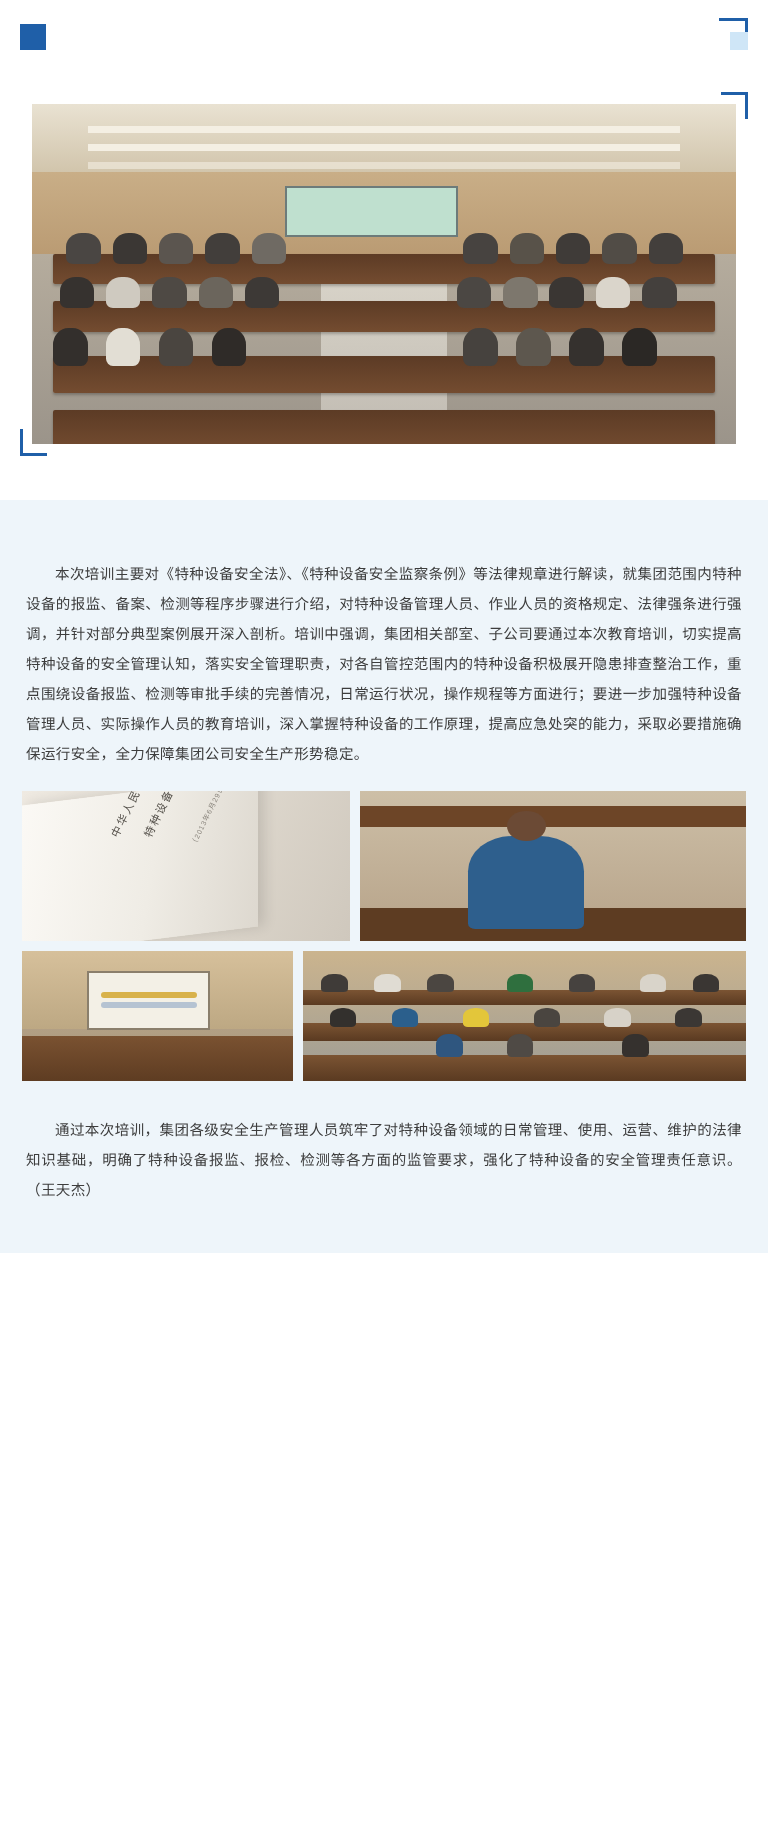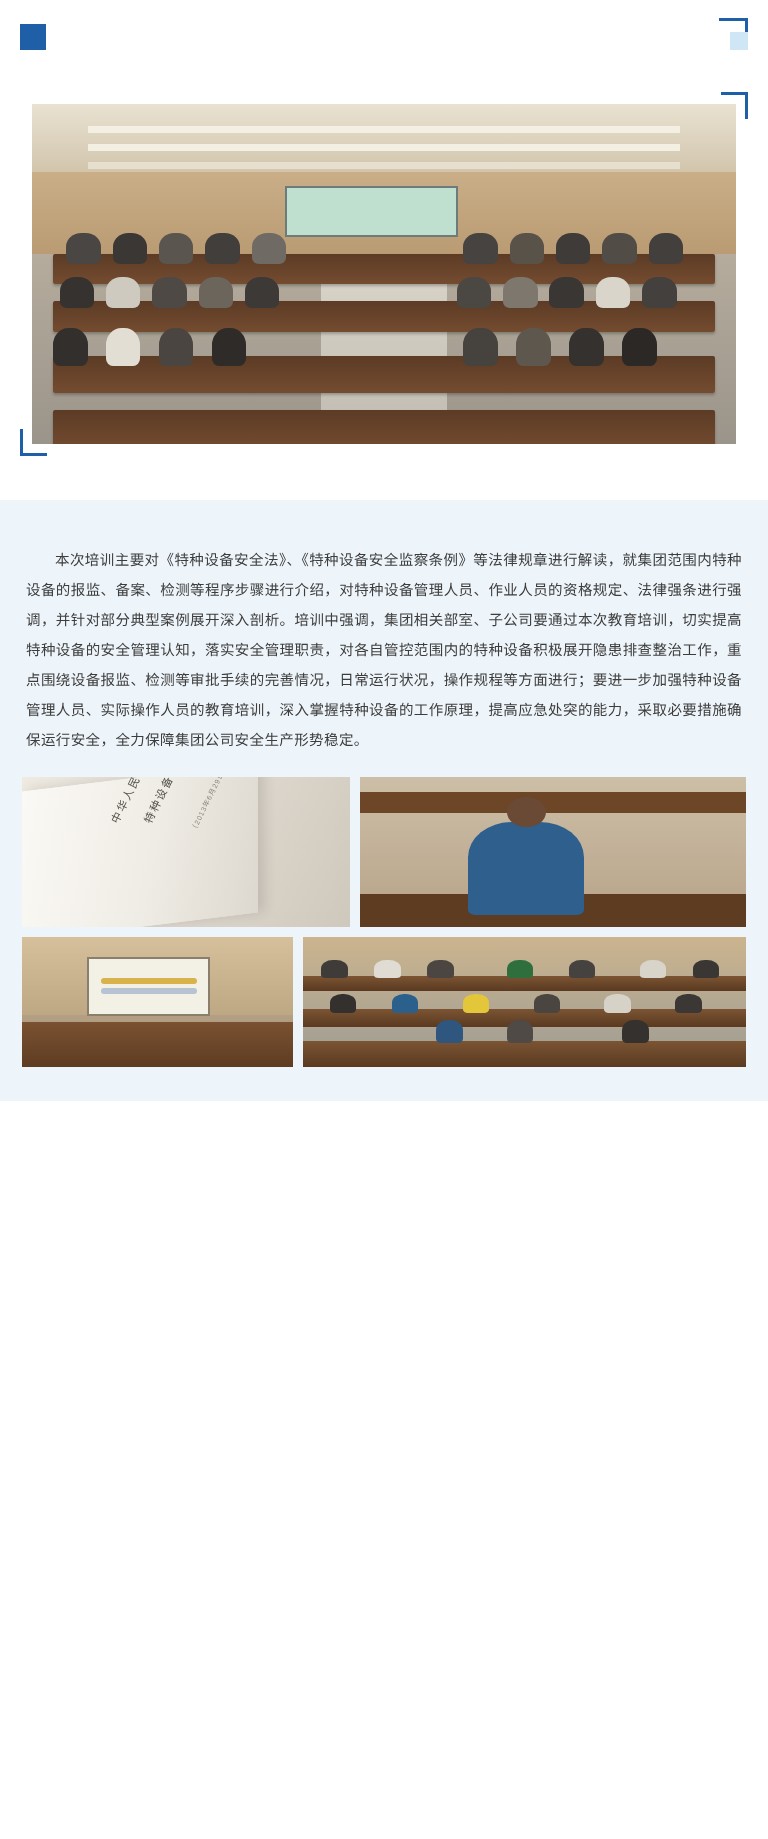--- a/index.html
+++ b/index.html
@@ -223,21 +223,21 @@
   }
   .classroom .cheads i {
     position:absolute; bottom:0; width:6%; height:100%;
     border-radius:45% 45% 18% 18%;
   }
 
   
   .body-section {
     background: #eef5fa;
     margin-top: 44px;
-    padding: 30px 22px 34px 22px;
+    padding: 44px 22px 34px 22px;
   }
   .body-text {
     font-size: 14.5px;
     line-height: 30px;
     color: #3d3d3d;
     text-align: justify;
     letter-spacing: 0.4px;
     text-indent: 2em;
     padding: 0 4px;
   }
@@ -406,15 +406,16 @@
                 <i style="left:72%; background:#35312e;"></i>
               </div>
             </div>
 
           </div>
         </div>
       </div>
 
     </div>
 
+    <p class="closing">通过本次培训，集团各级安全生产管理人员筑牢了对特种设备领域的日常管理、使用、运营、维护的法律知识基础，明确了特种设备报监、报检、检测等各方面的监管要求，强化了特种设备的安全管理责任意识。（王天杰）</p>
   </div>
 
 </div>
 
 </body></html>

